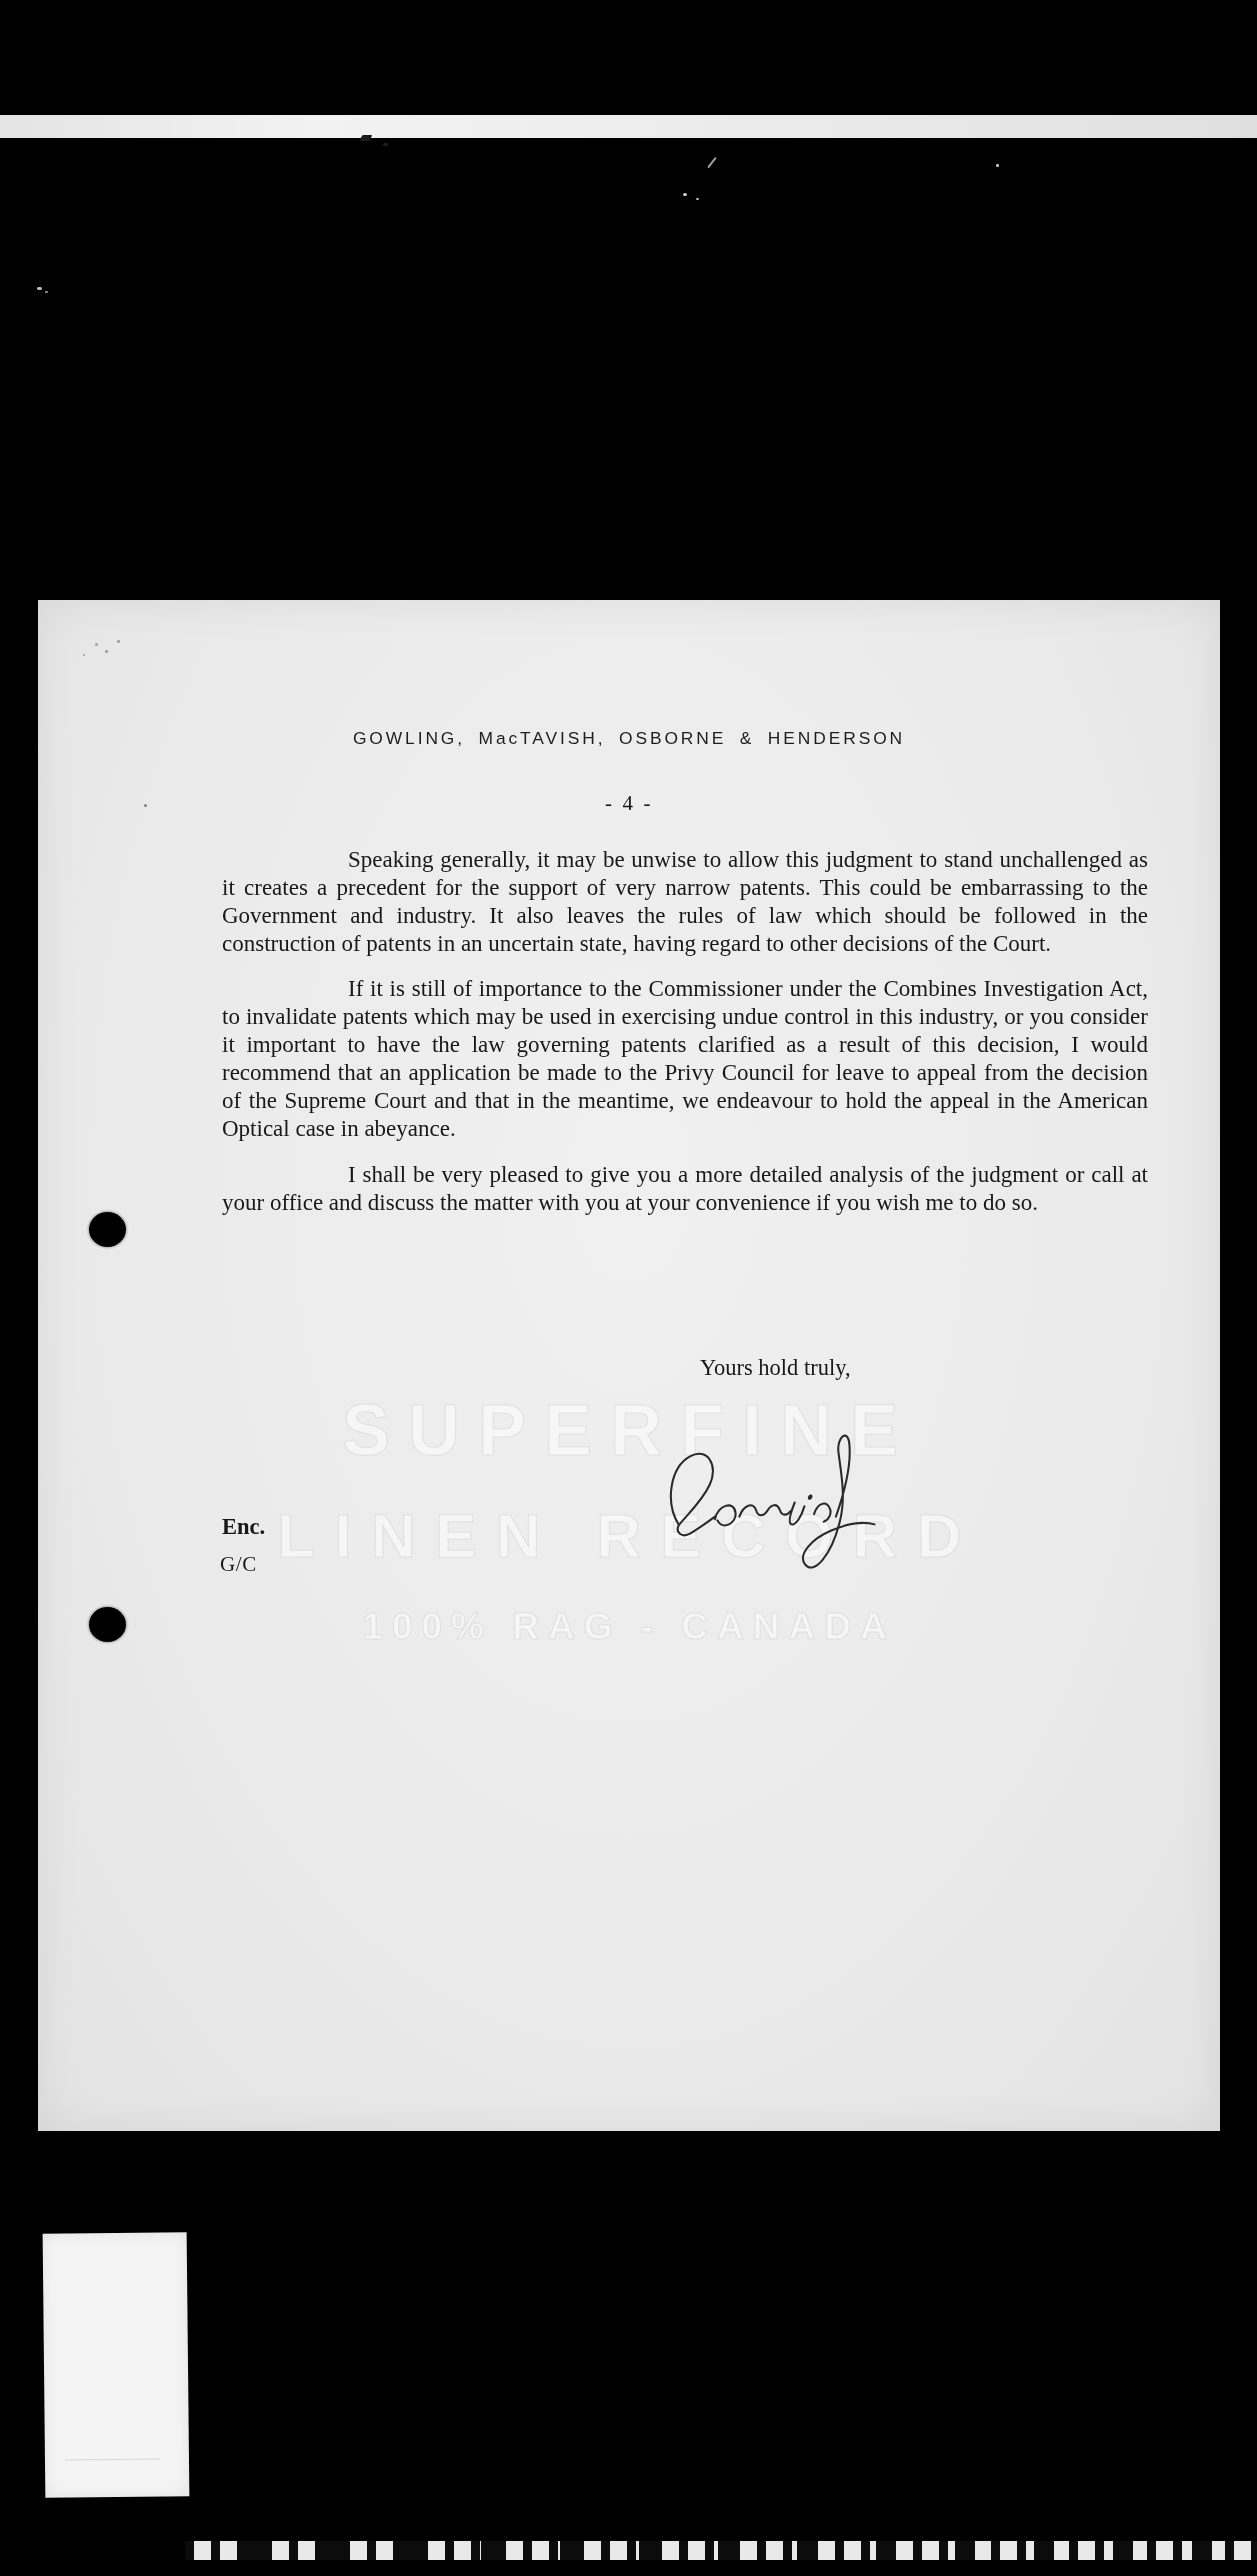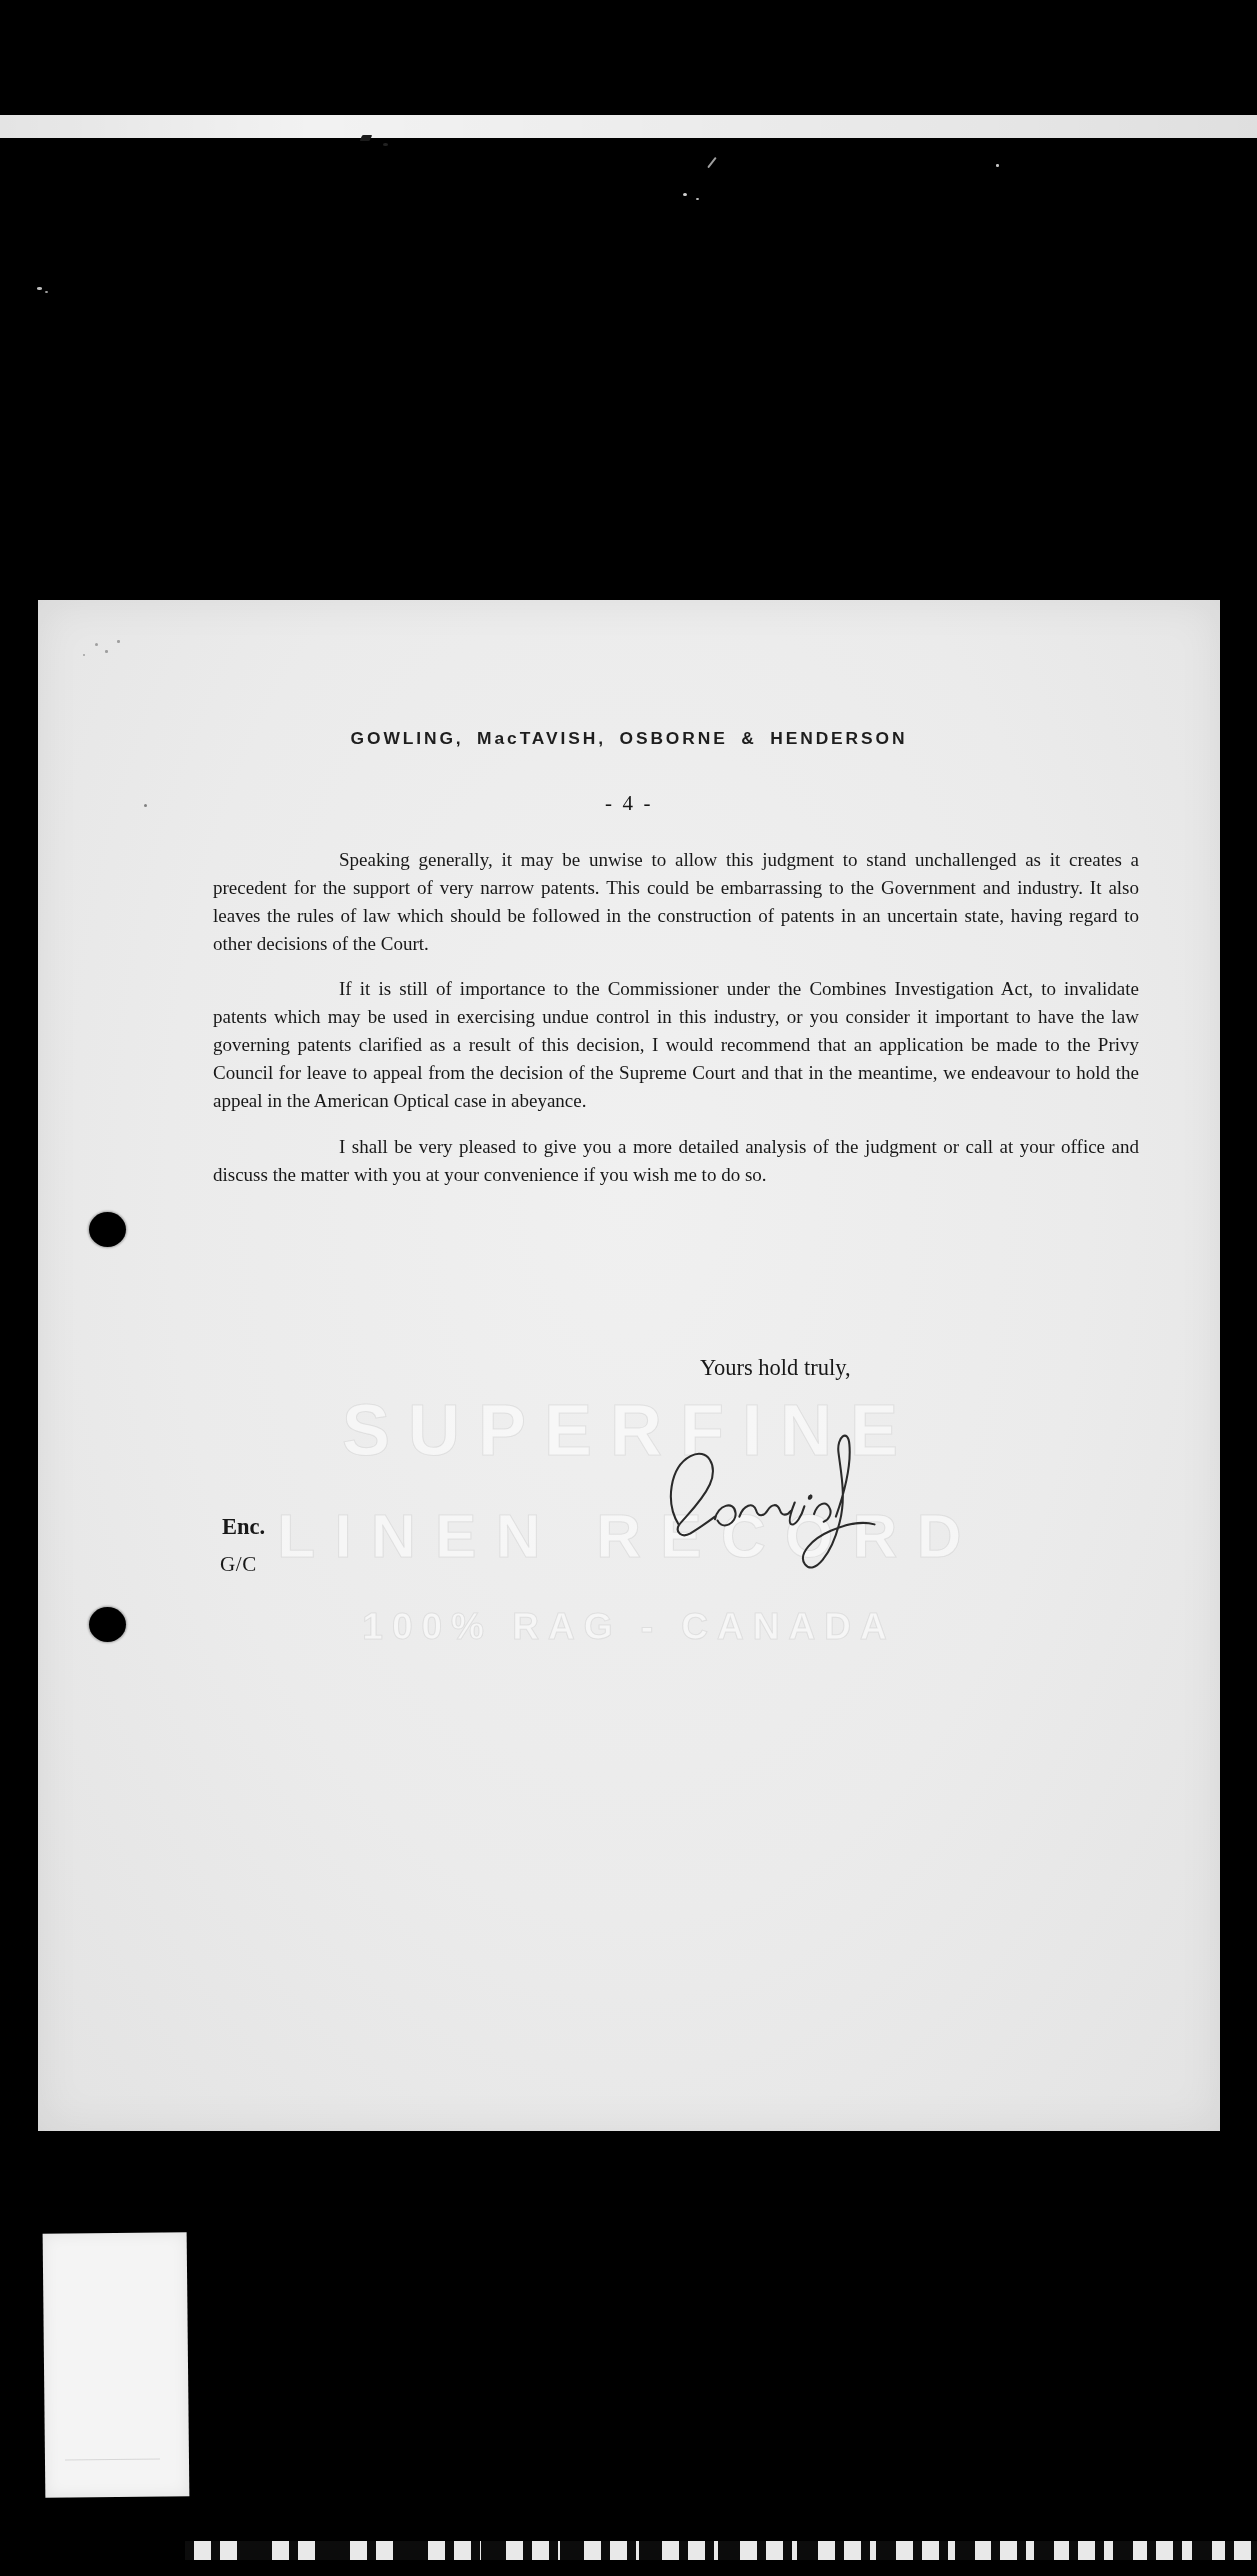--- a/index.html
+++ b/index.html
@@ -67,30 +67,30 @@
     color:rgba(255,255,255,0.52);
     -webkit-text-stroke:1px rgba(160,160,160,0.22);
   }
   .wm1{top:789px;font-size:72px;letter-spacing:18px;}
   .wm2{top:900px;font-size:62px;letter-spacing:19.3px;}
   .wm3{top:1006px;font-size:37px;letter-spacing:9px;}
 
   
   .letterhead{
     position:absolute;left:0;right:0;top:128px;text-align:center;z-index:2;
-    font-family:"Liberation Sans", sans-serif;font-weight:700;
+    font-family:"Liberation Sans", sans-serif;font-weight:400;
     font-size:17.4px;letter-spacing:2.9px;word-spacing:5.8px;color:#1e1e1e;
   }
   .page-number{
     position:absolute;left:0;right:0;top:191px;text-align:center;z-index:2;
     font-size:21px;letter-spacing:2.6px;color:#161616;
   }
   .body-col{
-    position:absolute;left:175px;top:246px;width:926px;z-index:2;
-    font-size:19px;line-height:28px;color:#181818;text-align:justify;
+    position:absolute;left:184px;top:246px;width:926px;z-index:2;
+    font-size:23px;line-height:28px;color:#181818;text-align:justify;
   }
   .body-col p{margin:0 0 17.4px 0;text-indent:126px;}
   .body-col p:last-child{margin-bottom:15px;}
   .closing{
     position:absolute;left:662px;top:755px;z-index:2;
     font-size:22.5px;color:#181818;
   }
   .sig-wrap{position:absolute;left:612px;top:806px;width:283px;height:193px;z-index:2;}
   .sig-wrap svg{width:100%;height:100%;}
   .enc{position:absolute;left:184px;top:914px;z-index:2;font-size:22.5px;color:#181818;font-weight:bold;}

